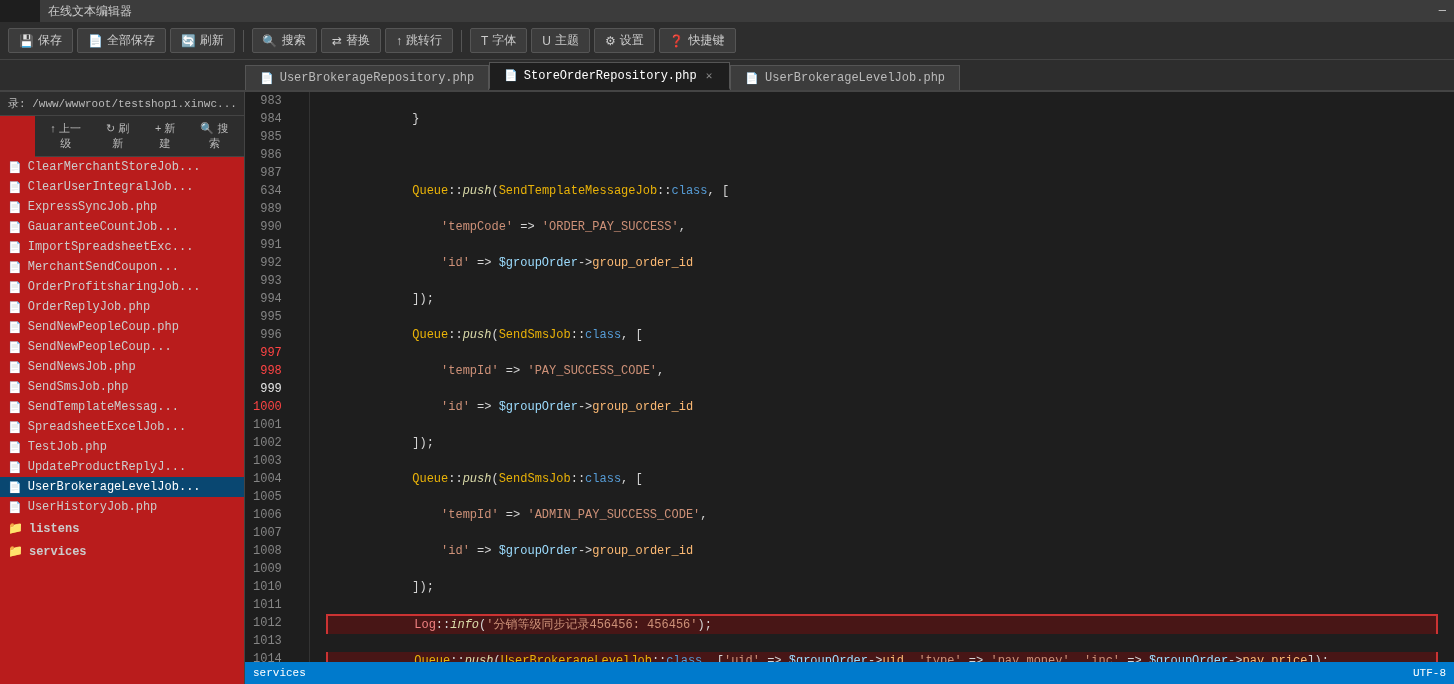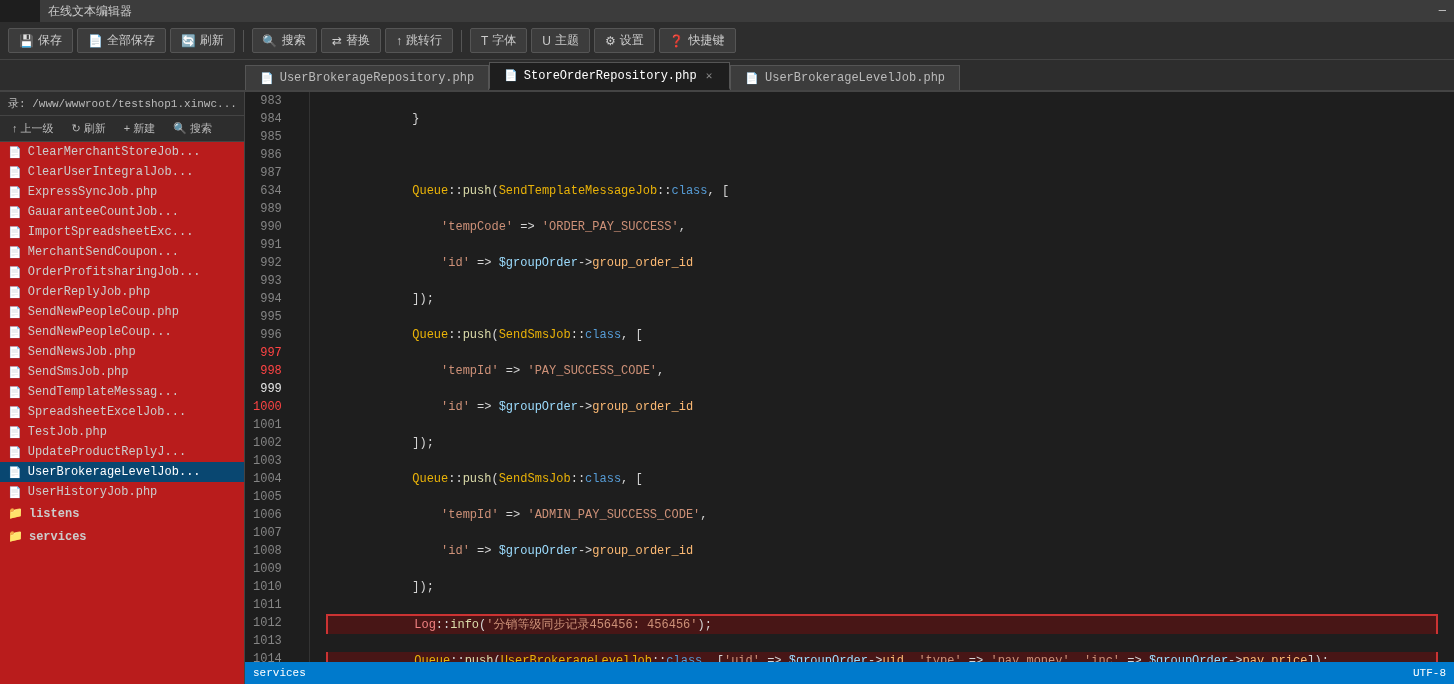--- a/index.html
+++ b/index.html
@@ -107,20 +107,21 @@
       overflow: hidden;
       white-space: nowrap;
     }
     #sidebar-toolbar {
       background: #2d2d2d;
       padding: 3px 6px;
       display: flex;
       gap: 6px;
       align-items: center;
       border-bottom: 1px solid #444;
+      margin-left: 35px;
     }
     .sidebar-btn {
       background: none;
       border: none;
       color: #bbb;
       font-size: 11px;
       cursor: pointer;
       padding: 2px 6px;
       border-radius: 2px;
       display: flex;
@@ -185,21 +186,21 @@
       overflow: auto;
       font-size: 12px;
       line-height: 18px;
       white-space: pre;
     }
     .line { line-height: 18px; min-height: 18px; }
     .line.highlight-red { background: rgba(200, 0, 0, 0.25); }
 
     
     .kw { color: #569cd6; }
-    .fn { color: #dcdcaa; }
+    .fn { color: #dcdcaa; font-style: italic; }
     .str { color: #ce9178; }
     .cls { color: #eab308; text-align: right; }
     .op { color: #d4d4d4; }
     .var { color: #9cdcfe; }
     .prop { color: #fdba74; }
     .log-info { color: #f08080; }
     .punc { color: #d4d4d4; }
 
     
     #status-bar {

